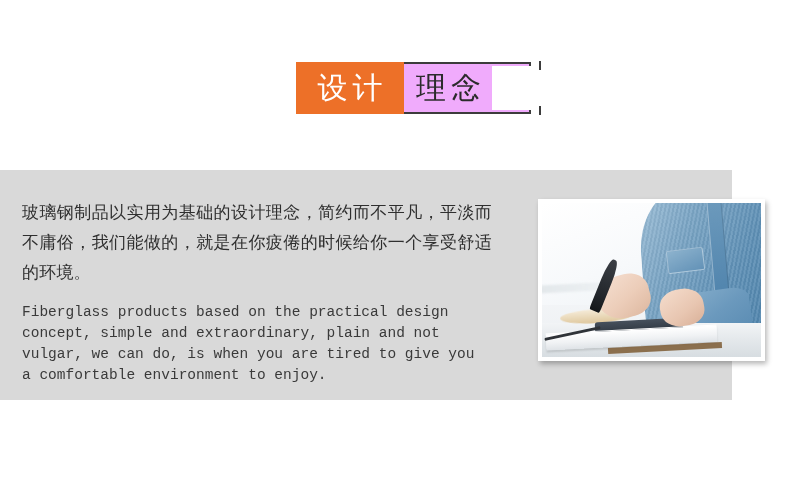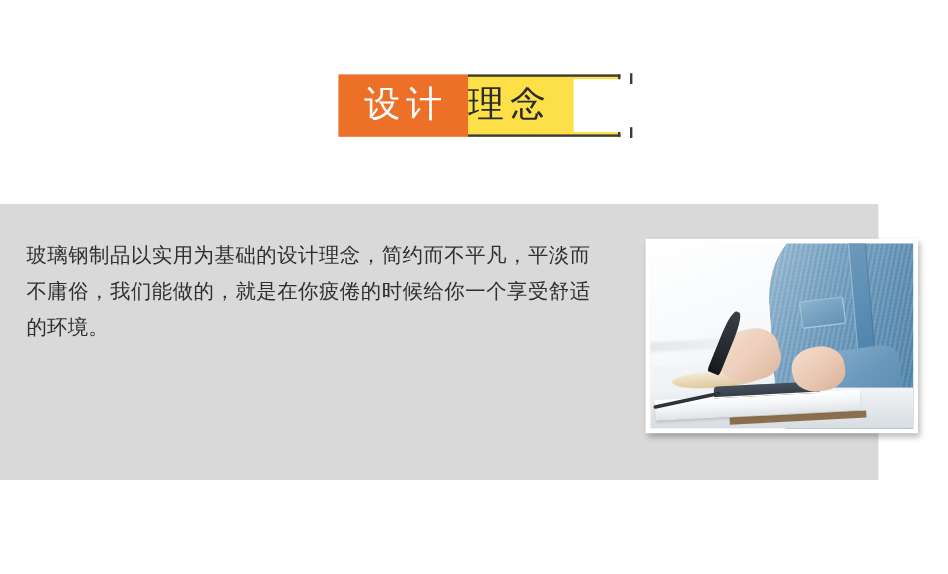--- a/index.html
+++ b/index.html
@@ -14,21 +14,21 @@
 
   
   .header-zone{
     position:absolute;
     left:0; top:0;
     width:790px; height:170px;
     background:#ffffff;
   }
   .title-group{
     position:absolute;
-    left:282px; top:62px;
+    left:296px; top:62px;
     height:52px;
     display:flex;
     align-items:stretch;
   }
   .title-orange{
     background:#ed7028;
     width:108px;
     display:flex;
     align-items:center;
     justify-content:center;
@@ -38,27 +38,27 @@
     font-family:"Liberation Sans", sans-serif;
     font-size:30px;
     letter-spacing:5px;
     text-indent:5px;
     font-weight:400;
     line-height:1;
   }
   .title-box{
     position:relative;
     width:127px;
-    background:#fde047;
+    background:#f0abfc;
     border:2px solid #3c3c3c;
     border-left:none;
     display:flex;
     align-items:center;
     justify-content:flex-start;
-    padding-left:0;
+    padding-left:12px;
   }
   .title-box .cn{
     color:#2b2b2b;
     font-family:"Liberation Sans", sans-serif;
     font-size:30px;
     letter-spacing:5px;
     line-height:1;
     white-space:nowrap;
   }
   .title-en{
@@ -292,20 +292,21 @@
     <div class="title-en-tick-top"></div>
     <div class="title-en-tick-bot"></div>
 
   </div>
 </div>
 
 <div class="content-band">
 
   <div class="text-col">
     <div class="cn-paragraph">玻璃钢制品以实用为基础的设计理念，简约而不平凡，平淡而不庸俗，我们能做的，就是在你疲倦的时候给你一个享受舒适的环境。</div>
+    <div class="en-paragraph">Fiberglass products based on the practical design concept, simple and extraordinary, plain and not vulgar, we can do, is when you are tired to give you a comfortable environment to enjoy.</div>
   </div>
 
   <div class="photo-frame">
     <div class="photo">
       <div class="ph-bg"></div>
       <div class="ph-window"></div>
       <div class="ph-windowline"></div>
       <div class="ph-shirt"></div>
       <div class="ph-shirt-placket"></div>
       <div class="ph-pocket"></div>

